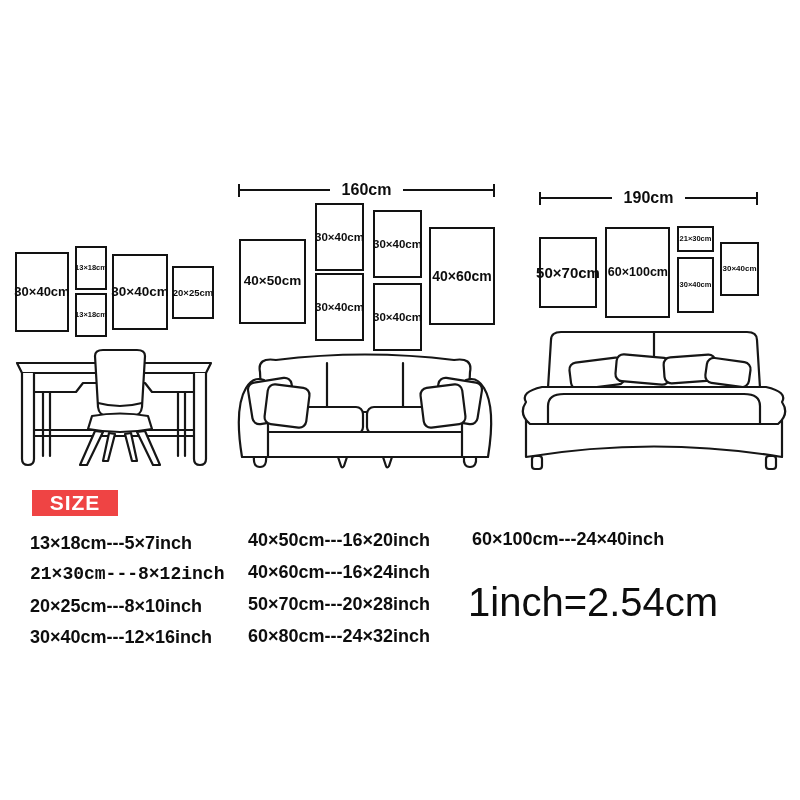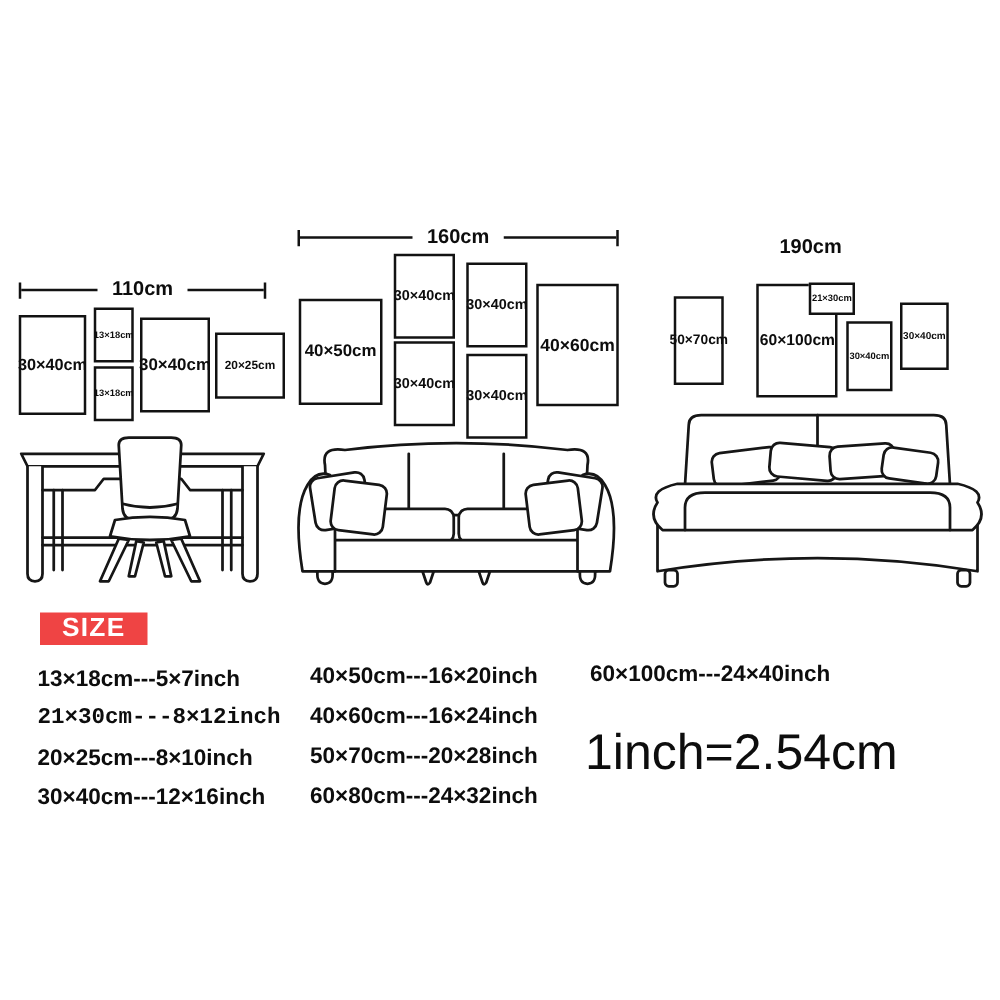--- a/index.html
+++ b/index.html
@@ -28,40 +28,33 @@
     letter-spacing:1px;
   }
   .size-row{position:absolute;font-size:18px;font-weight:600;white-space:nowrap;}
   .conversion{position:absolute;left:468px;top:580px;font-size:40px;font-weight:400;white-space:nowrap;}
 </style>
 </head>
 <body>
 
 <div class="canvas">
 
-  <div class="dim" style="left:15px;top:224px;width:198px;">
-    <span class="tick"></span>
-    <span class="seg"></span>
-    <span class="lbl">110cm</span>
-    <span class="seg"></span>
-    <span class="tick"></span>
-  </div>
   <div class="frame" style="left:15px;top:252px;width:54px;height:80px;font-size:13px;">
     <span>30×40cm</span>
     </div>
   <div class="frame" style="left:75px;top:246px;width:32px;height:44px;font-size:7.5px;">
     <span>13×18cm</span>
     </div>
   <div class="frame" style="left:75px;top:293px;width:32px;height:44px;font-size:7.5px;">
     <span>13×18cm</span>
     </div>
   <div class="frame" style="left:112px;top:254px;width:56px;height:76px;font-size:13.5px;">
     <span>30×40cm</span>
     </div>
-  <div class="frame" style="left:172px;top:266px;width:56px;height:53px;font-size:9.5px;">
+  <div class="frame" style="left:172px;top:266px;width:42px;height:53px;font-size:9.5px;">
     <span>20×25cm</span>
     </div>
 
   <div class="dim" style="left:238px;top:182px;width:257px;">
     <span class="tick"></span>
     <span class="seg"></span>
     <span class="lbl">160cm</span>
     <span class="seg"></span>
     <span class="tick"></span>
   </div>
@@ -77,34 +70,34 @@
   <div class="frame" style="left:373px;top:210px;width:49px;height:68px;font-size:11.5px;">
     <span>30×40cm</span>
     </div>
   <div class="frame" style="left:373px;top:283px;width:49px;height:68px;font-size:11.5px;">
     <span>30×40cm</span>
     </div>
   <div class="frame" style="left:429px;top:227px;width:66px;height:98px;font-size:14px;">
     <span>40×60cm</span>
     </div>
 
-  <div class="dim" style="left:539px;top:190px;width:219px;flex-direction:column;">
+  <div class="dim" style="left:539px;top:190px;width:219px;">
     <span class="tick"></span>
     <span class="seg"></span>
     <span class="lbl">190cm</span>
     <span class="seg"></span>
     <span class="tick"></span>
   </div>
-  <div class="frame" style="left:539px;top:237px;width:40px;height:71px;font-size:11px;">
+  <div class="frame" style="left:539px;top:237px;width:58px;height:71px;font-size:15px;">
     <span>50×70cm</span>
     </div>
   <div class="frame" style="left:605px;top:227px;width:65px;height:91px;font-size:12.5px;justify-content:flex-end;">
     <span>60×100cm</span>
     </div>
-  <div class="frame" style="left:647px;top:226px;width:37px;height:26px;font-size:7.5px;">
+  <div class="frame" style="left:677px;top:226px;width:37px;height:26px;font-size:7.5px;">
     <span>21×30cm</span>
     </div>
   <div class="frame" style="left:677px;top:257px;width:37px;height:56px;font-size:7.5px;">
     <span>30×40cm</span>
     </div>
   <div class="frame" style="left:720px;top:242px;width:39px;height:54px;font-size:8px;">
     <span>30×40cm</span>
     </div>
 
   <div class="furniture" style="left:12px;top:348px;">

